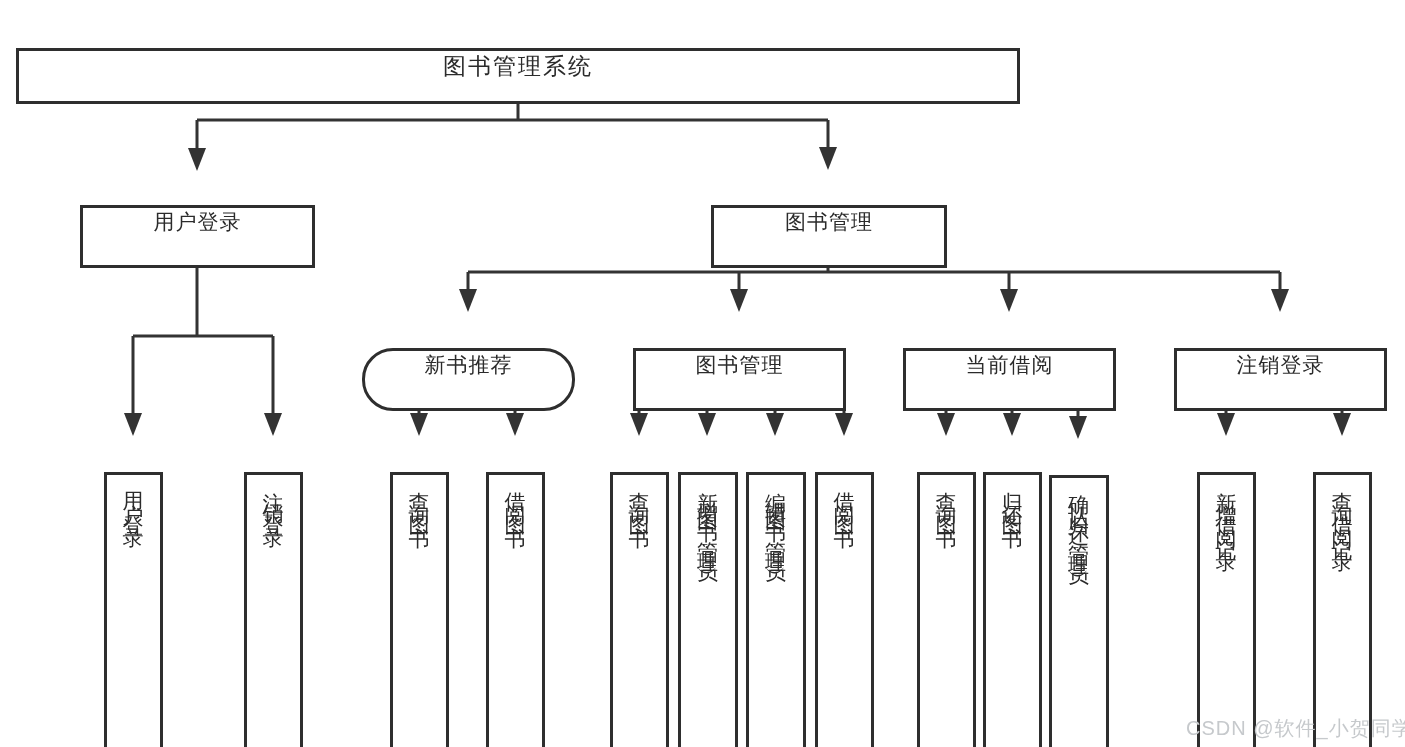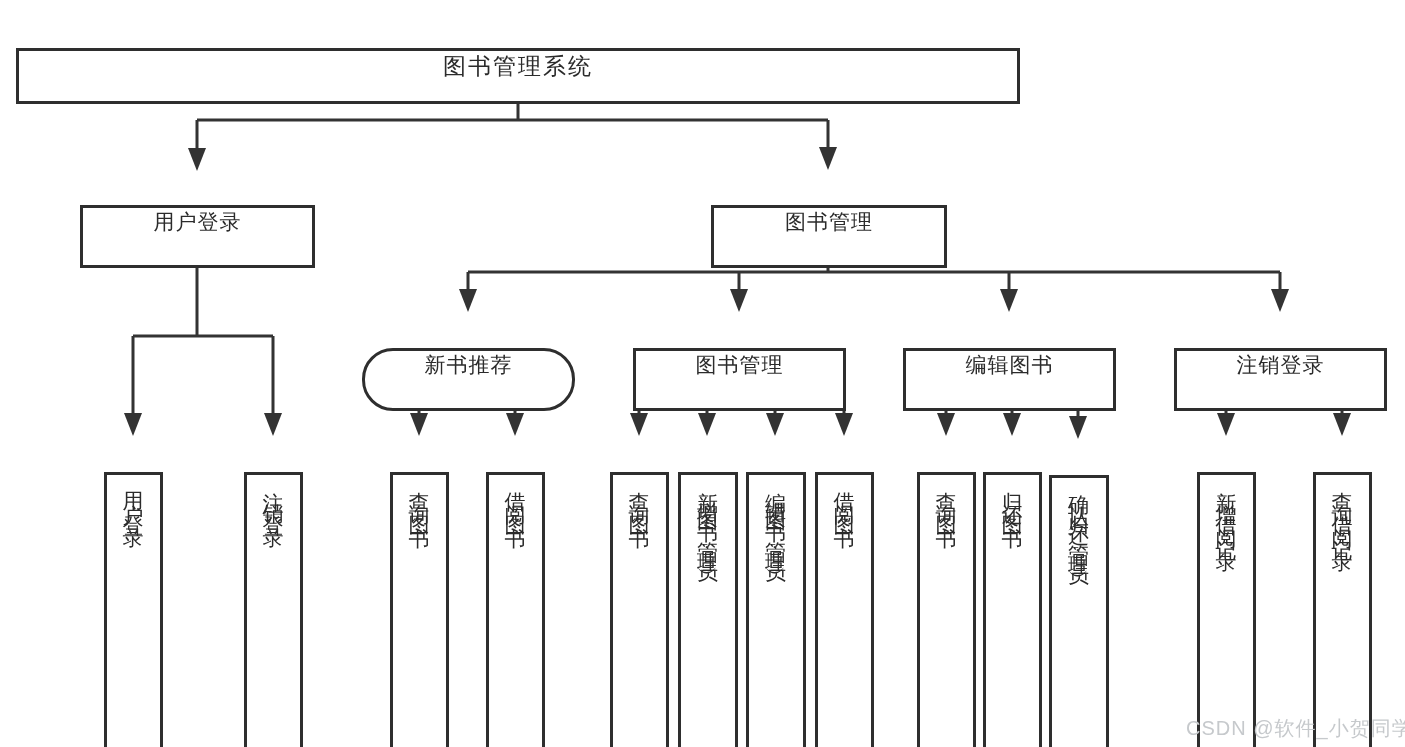--- a/index.html
+++ b/index.html
@@ -113,21 +113,21 @@
     <span>图书管理</span>
   </div>
 
   <div class="node hnode" style="left:362px; top:313px; width:213px; height:63px;border-radius:31px;">
     <span>新书推荐</span>
   </div>
   <div class="node hnode" style="left:633px; top:313px; width:213px; height:63px;">
     <span>图书管理</span>
   </div>
   <div class="node hnode" style="left:903px; top:313px; width:213px; height:63px;">
-    <span>编辑图书</span>
+    <span>当前借阅</span>
   </div>
   <div class="node hnode" style="left:1174px; top:313px; width:213px; height:63px;">
     <span>注销登录</span>
   </div>
 
   <div class="node vnode" style="left:104px; top:437px; width:59px; height:296px;">
     <span>用户登录</span>
   </div>
   <div class="node vnode" style="left:244px; top:437px; width:59px; height:296px;">
     <span>注销登录</span>

